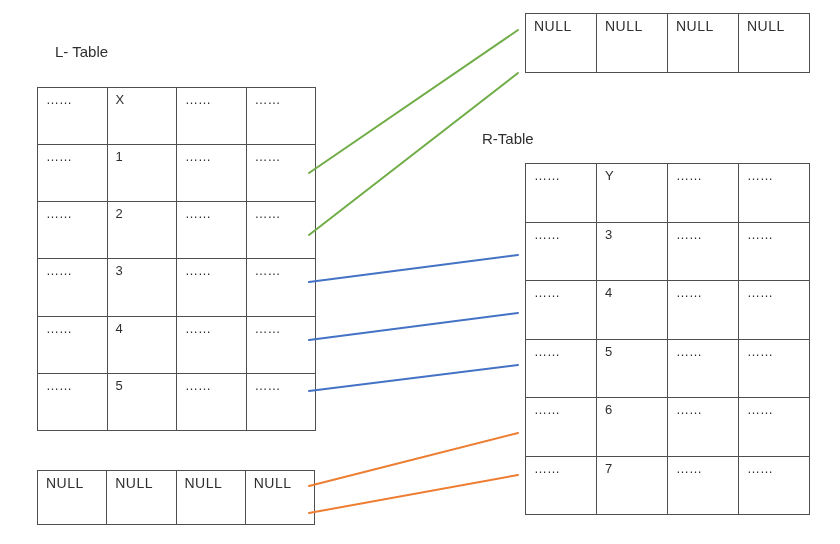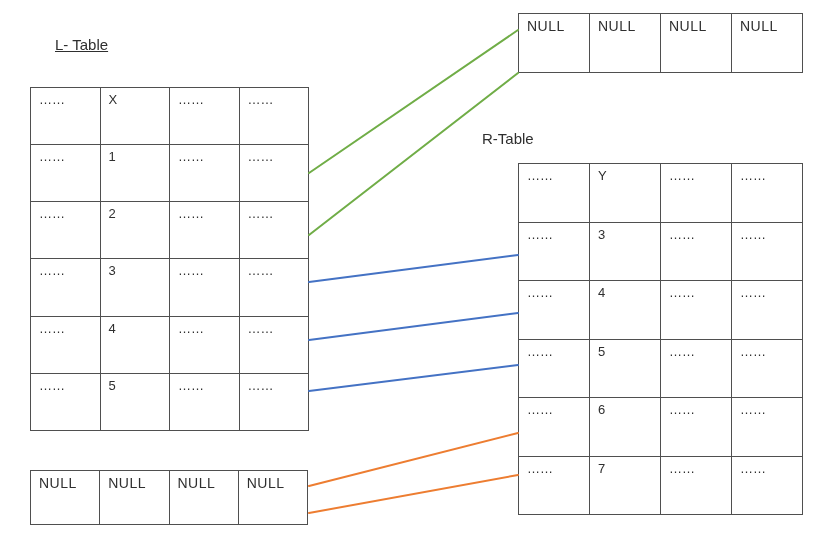--- a/index.html
+++ b/index.html
@@ -18,20 +18,21 @@
   .tbl-label {
     position: absolute;
     font-size: 15px;
     color: #2f2f2f;
     white-space: nowrap;
   }
   table.grid {
     position: absolute;
     border-collapse: collapse;
     table-layout: fixed;
+    margin-left: 7px;
   }
   table.grid td {
     border: 1px solid #4f4f4f;
     vertical-align: top;
     text-align: left;
     padding: 4px 2px 0 8px;
     font-size: 13px;
     color: #2f2f2f;
     background: #ffffff;
     overflow: hidden;
@@ -47,21 +48,21 @@
     width: 840px;
     height: 544px;
     pointer-events: none;
   }
 </style>
 </head>
 <body>
 
 <div id="canvas">
 
-  <div class="tbl-label" style="left:55px; top:36px;text-decoration:underline;">L- Table</div>
+  <div class="tbl-label" style="left:55px; top:43px;">L- Table</div>
 
   <table class="grid" style="left:30px; top:87px; width:279px; height:344px;">
     <tbody>
         <tr>
       <td>……</td>
       <td>X</td>
       <td>……</td>
       <td>……</td>
     </tr>
     <tr>

